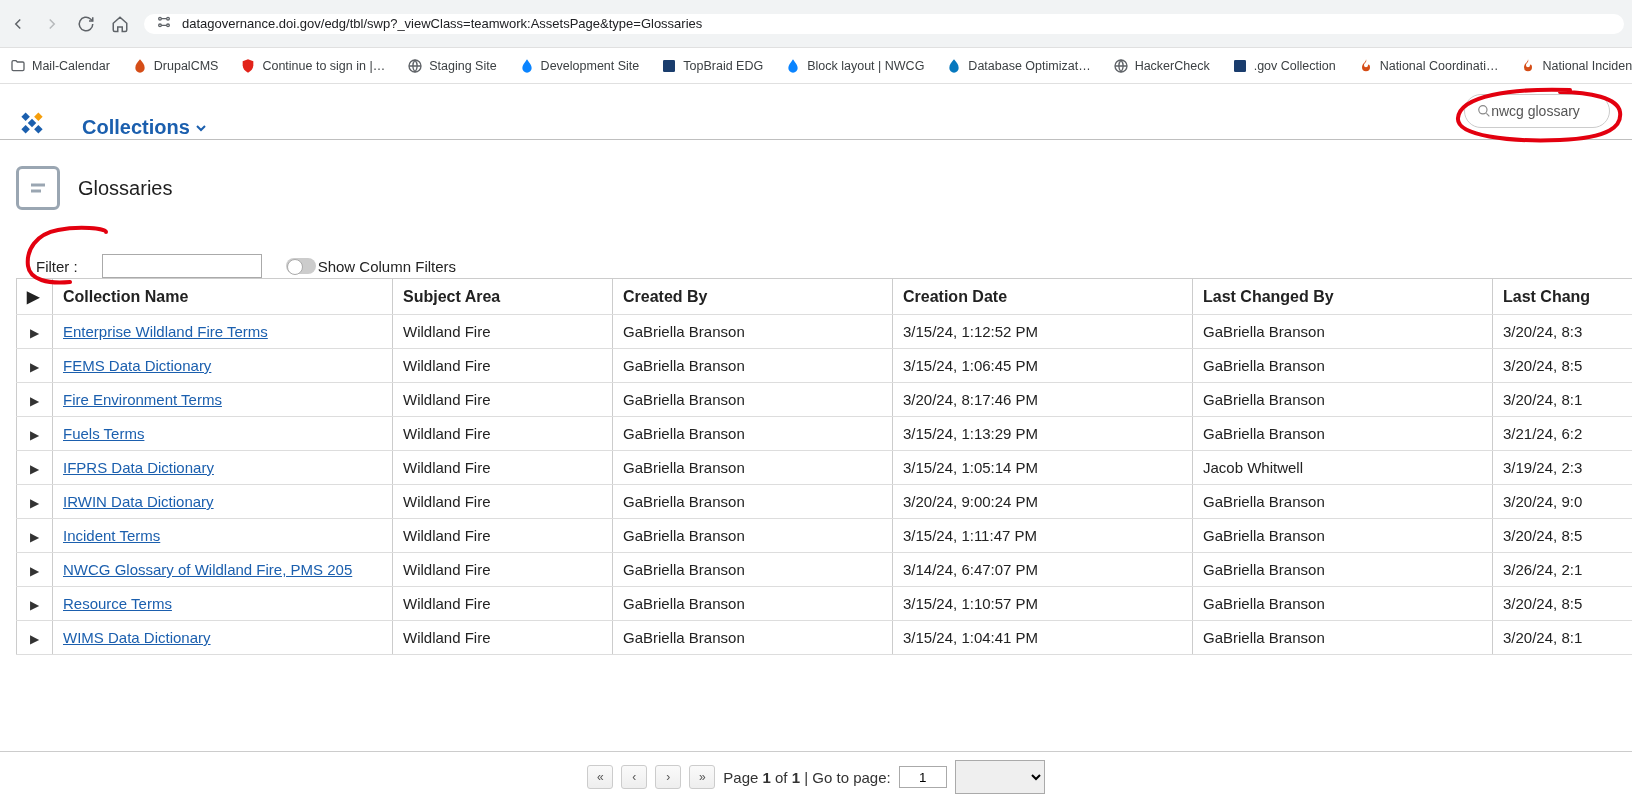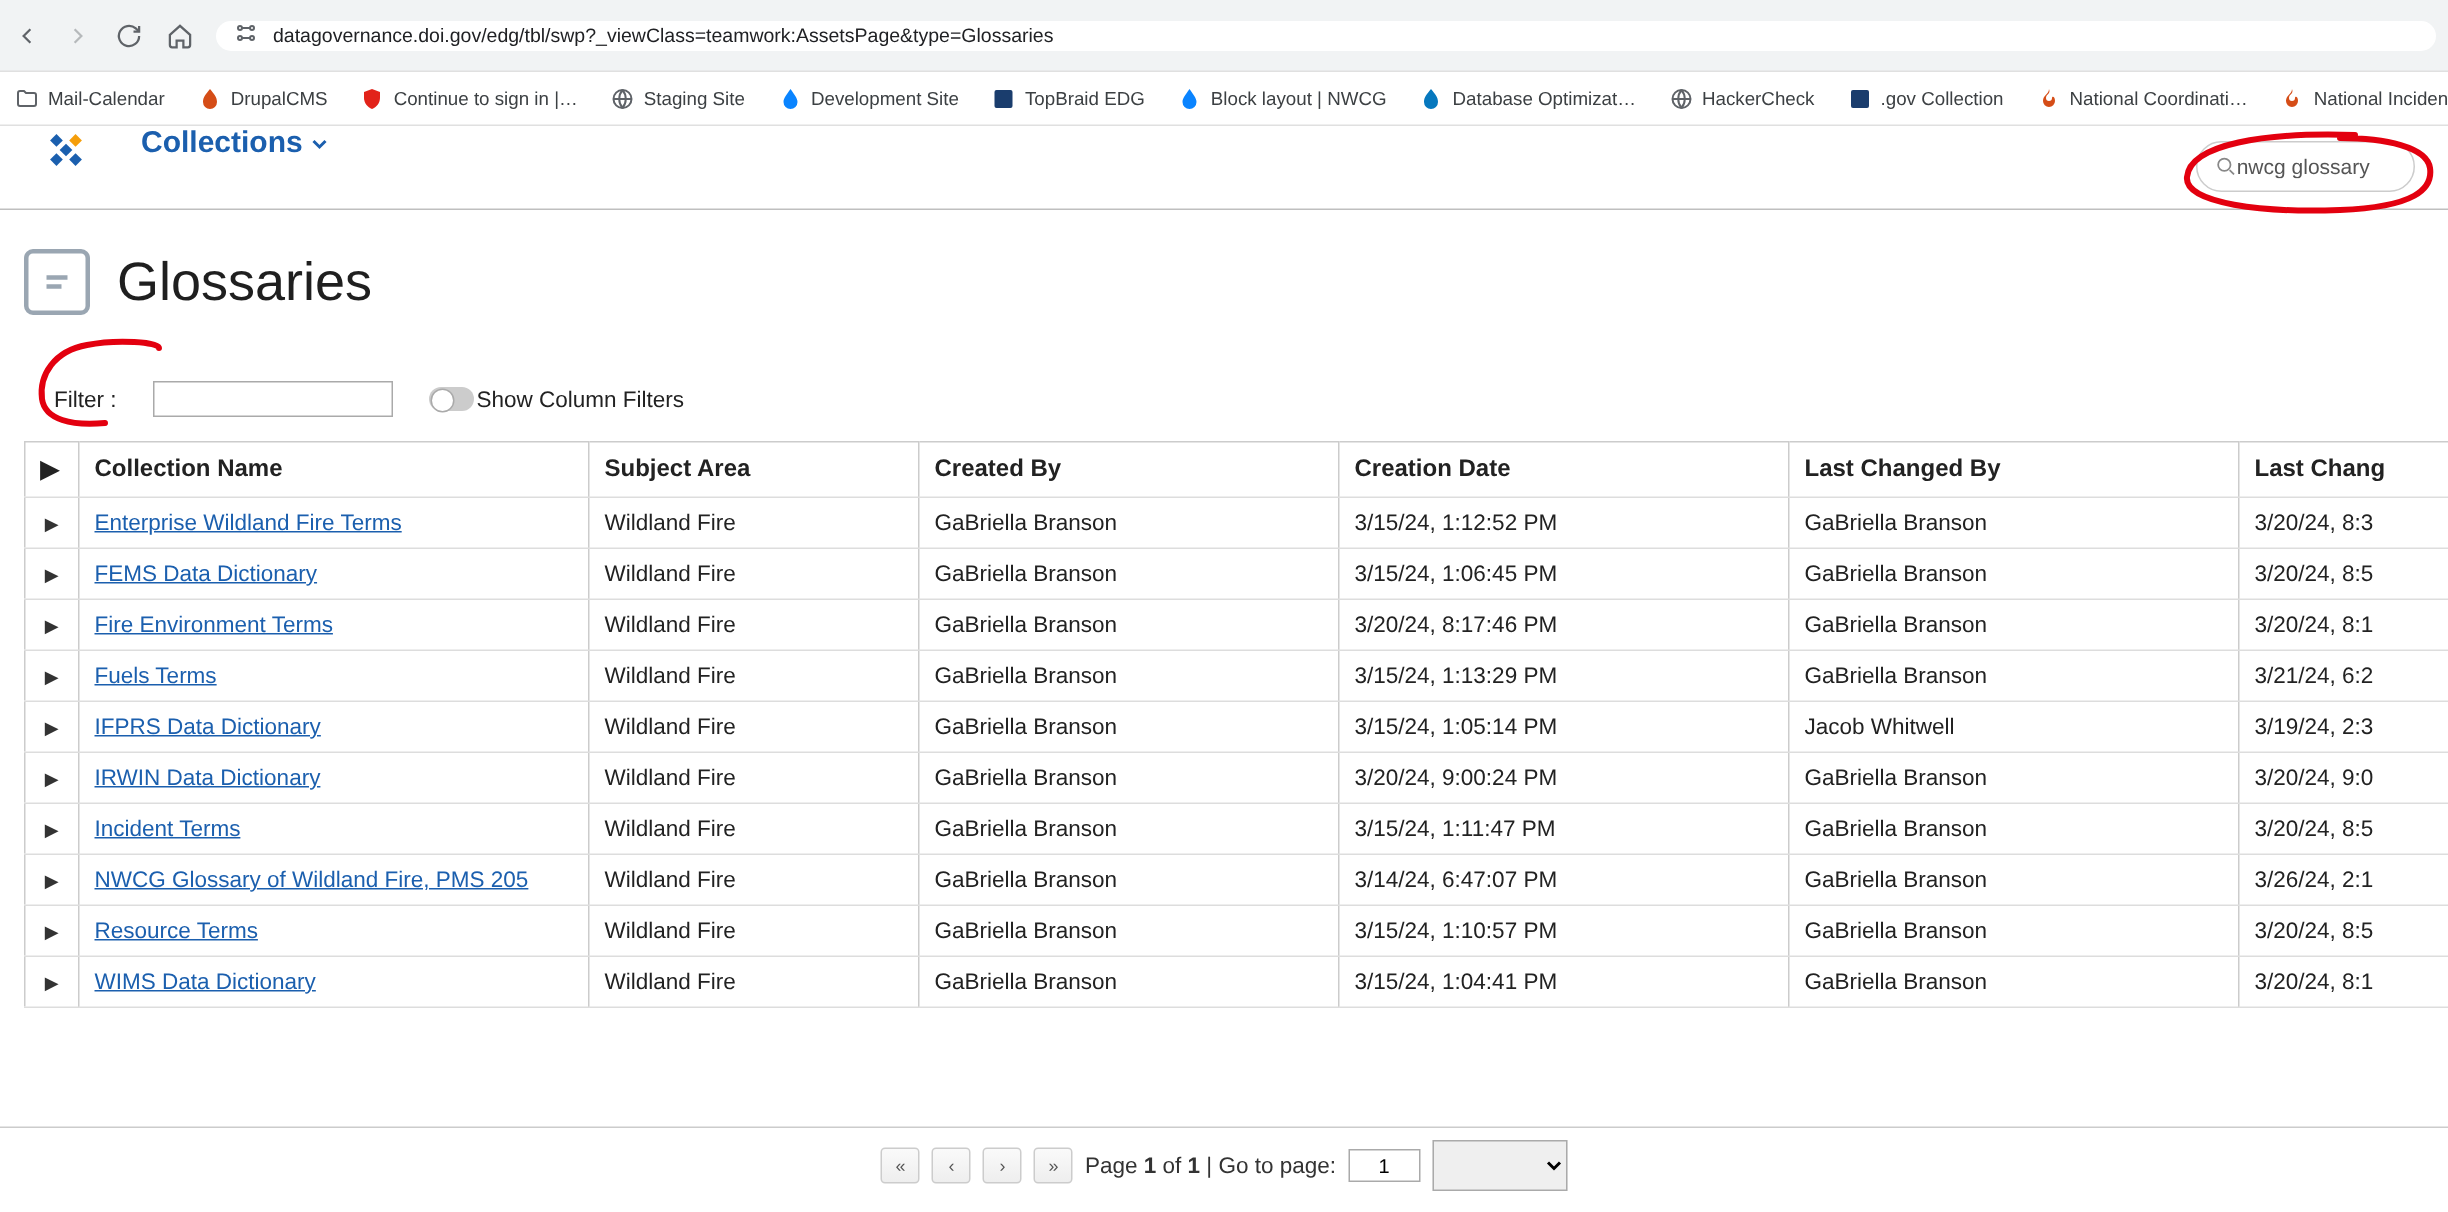--- a/index.html
+++ b/index.html
@@ -64,22 +64,22 @@
   .bm-icon {
     width: 16px; height: 16px;
     display:inline-flex; align-items:center; justify-content:center;
     font-size: 14px;
   }
 
   
   .app-header {
     height: 56px;
     display: flex;
-    align-items: flex-start;
-    padding: 0 28px;
+    align-items: flex-end;
+    padding: 0 16px;
     border-bottom: 1px solid #bfbfbf;
     position: relative;
   }
   .app-logo {
     width: 32px; height: 32px;
     display:flex; align-items:center; justify-content:center;
   }
   .app-brand {
     font-size: 20px;
     font-weight: 700;
@@ -128,28 +128,28 @@
   .page-title-row { display:flex; align-items:center; gap: 18px; margin-bottom: 44px; }
   .page-title-icon {
     width: 44px; height: 44px;
     border: 3px solid #9aa6b2;
     border-radius: 6px;
     display:flex; align-items:center; justify-content:center;
     color:#9aa6b2;
     font-size:22px;
   }
   .page-title {
-    font-size: 36px;
+    font-size: 20px;
     font-weight: 400;
     color: #1f1f1f;
   }
 
   .filter-row {
     display:flex; align-items:center; gap: 24px;
-    margin: 6px 0 16px 20px;
+    margin: 6px 0 0 20px;
     font-size: 15px;
     position: relative;
   }
   .filter-row label { font-weight: 400; }
   .filter-input {
     width: 160px;
     height: 24px;
     border: 1px solid #aaa;
     padding: 2px 6px;
     font-size: 14px;

